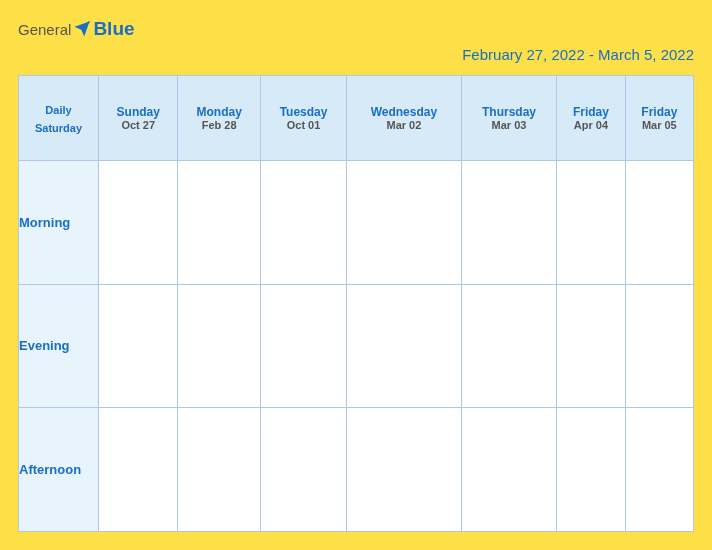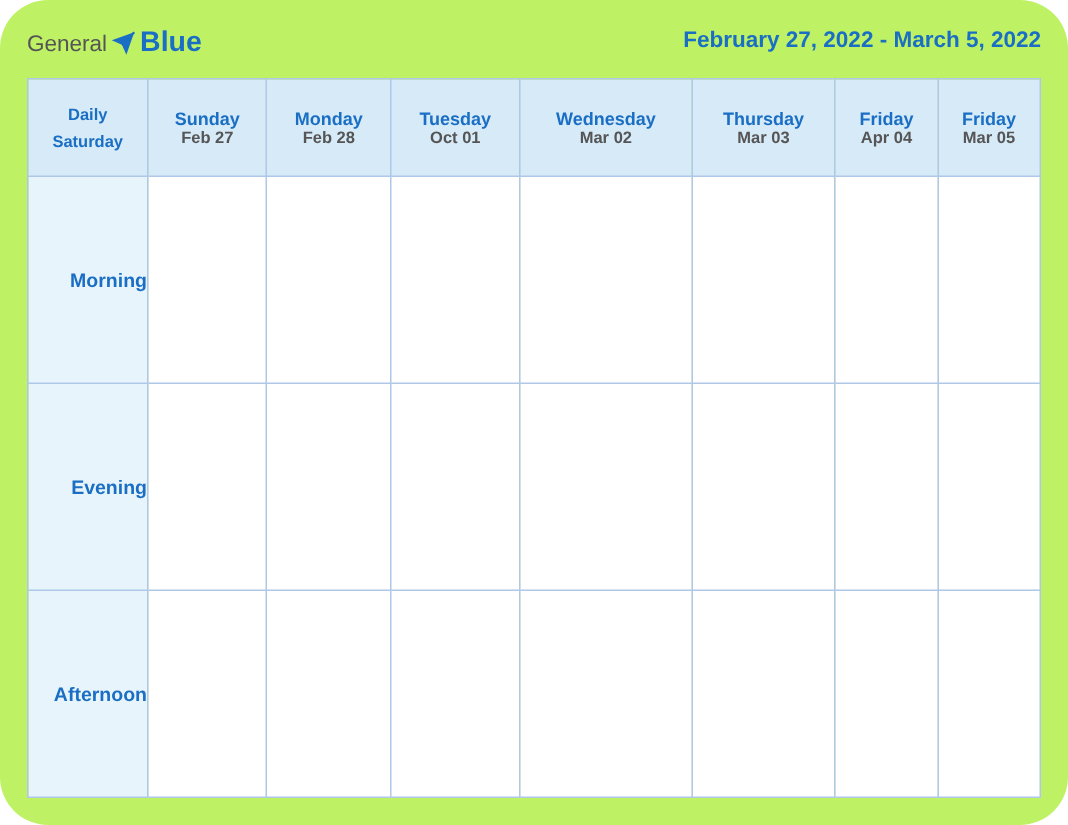--- a/index.html
+++ b/index.html
@@ -6,25 +6,24 @@
     body {
       background: #fff;
       font-family: Arial, Helvetica, sans-serif;
       width: 712px;
       height: 550px;
       overflow: hidden;
     }
     .page {
       width: 712px;
       height: 550px;
-      background: #bef264;
+      background: #fde047;
       padding: 18px 18px 18px 18px;
       display: flex;
       flex-direction: column;
-      border-radius: 32px;
     }
     .header {
       display: flex;
       justify-content: space-between;
       align-items: flex-start;
       margin-bottom: 12px;
     }
     .logo-area {
       display: flex;
       flex-direction: column;
@@ -49,37 +48,38 @@
       text-align: right;
     }
     .title-main {
       font-size: 15px;
       color: #555;
       font-weight: normal;
     }
     .title-date {
       font-size: 15px;
       color: #1a6fc4;
-      font-weight: bold;
+      font-weight: normal;
+      margin-top: 28px;
     }
 
     .calendar-table {
       width: 100%;
       flex: 1;
       border-collapse: collapse;
       border: 1.5px solid #b0c8e8;
     }
     .calendar-table th, .calendar-table td {
       border: 1.5px solid #b0c8e8;
     }
     
     .calendar-table thead tr th {
       background: #d6eaf8;
       text-align: center;
-      padding: 14px 4px;
+      padding: 24px 4px;
       vertical-align: middle;
     }
     .col-label th {
       background: #d6eaf8;
     }
     .day-name {
       font-size: 12px;
       font-weight: bold;
       color: #1a6fc4;
       display: block;
@@ -92,21 +92,21 @@
     .header-daily {
       font-size: 11px;
       font-weight: bold;
       color: #1a6fc4;
       line-height: 1.3;
     }
 
     
     .calendar-table tbody tr td {
       vertical-align: middle;
-      text-align: right;
+      text-align: left;
       height: 100px;
     }
     .row-label {
       background: #e8f4fb;
       font-size: 13px;
       font-weight: bold;
       color: #1a6fc4;
       width: 80px;
       min-width: 80px;
     }
@@ -148,21 +148,21 @@
     <thead>
       <tr class="col-label">
         <th>
           <span class="header-daily">
             <span>Daily</span><br>
             <span>Saturday</span>
           </span>
         </th>
         <th>
           <span class="day-name">Sunday</span>
-          <span class="day-date">Feb 27</span>
+          <span class="day-date">Oct 27</span>
         </th>
         <th>
           <span class="day-name">Monday</span>
           <span class="day-date">Feb 28</span>
         </th>
         <th>
           <span class="day-name">Tuesday</span>
           <span class="day-date">Oct 01</span>
         </th>
         <th>

